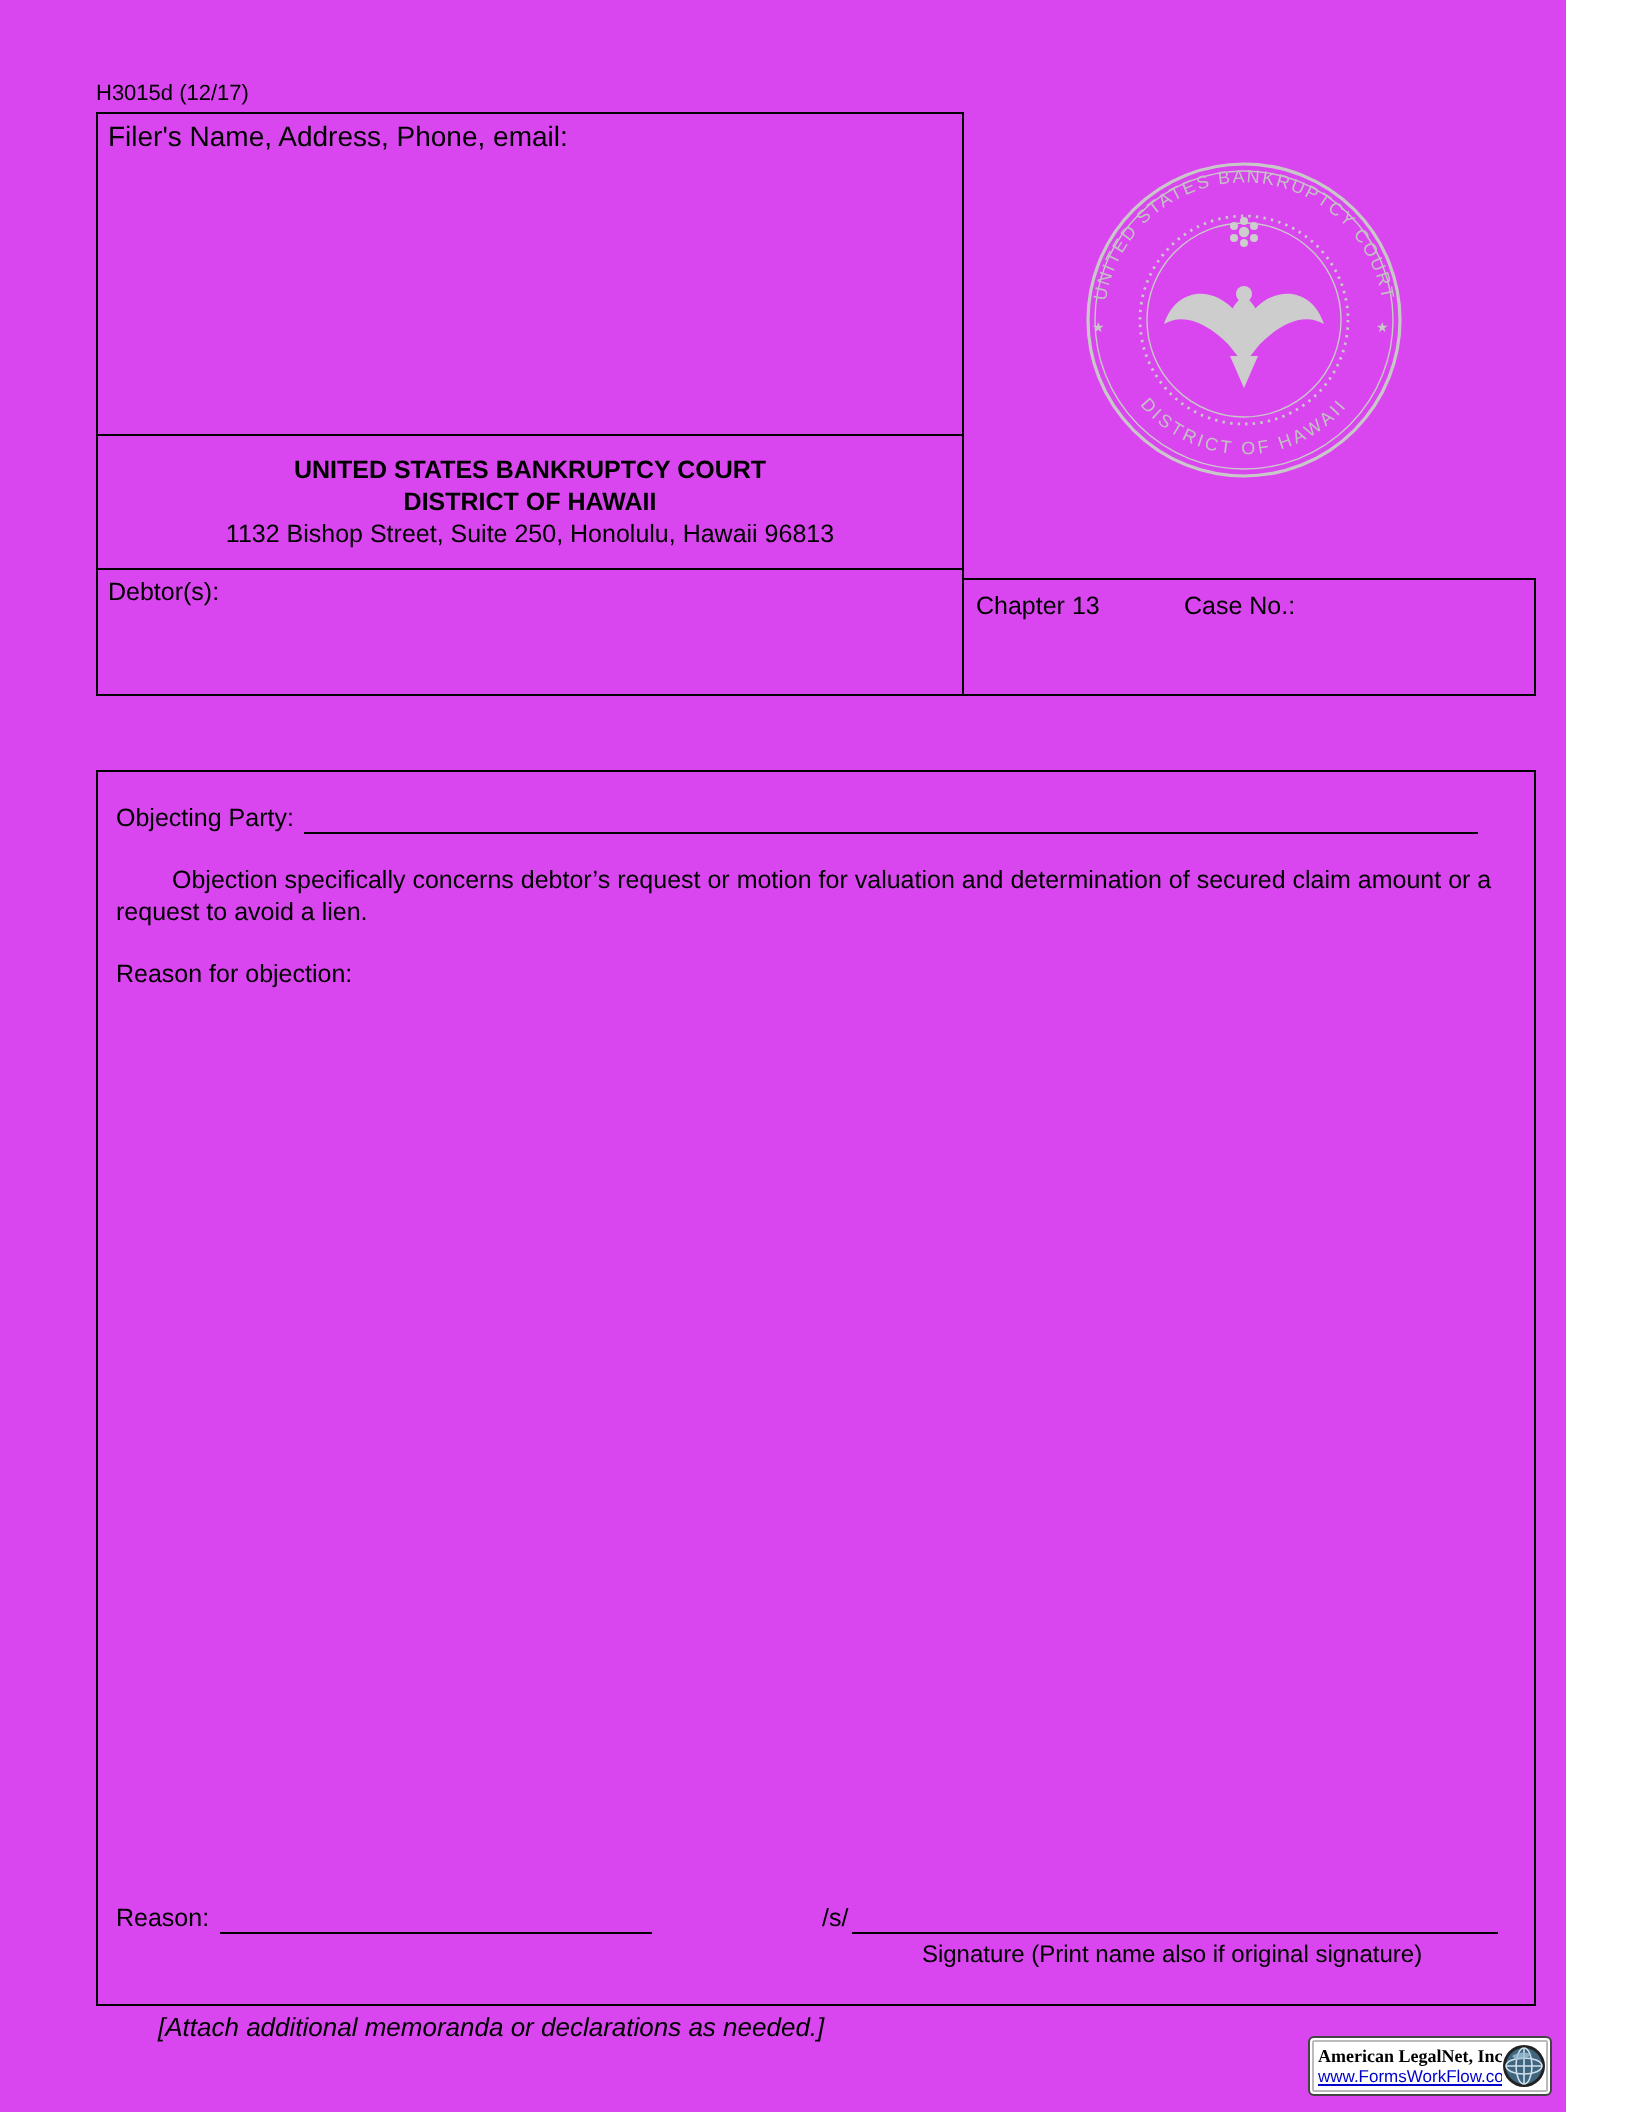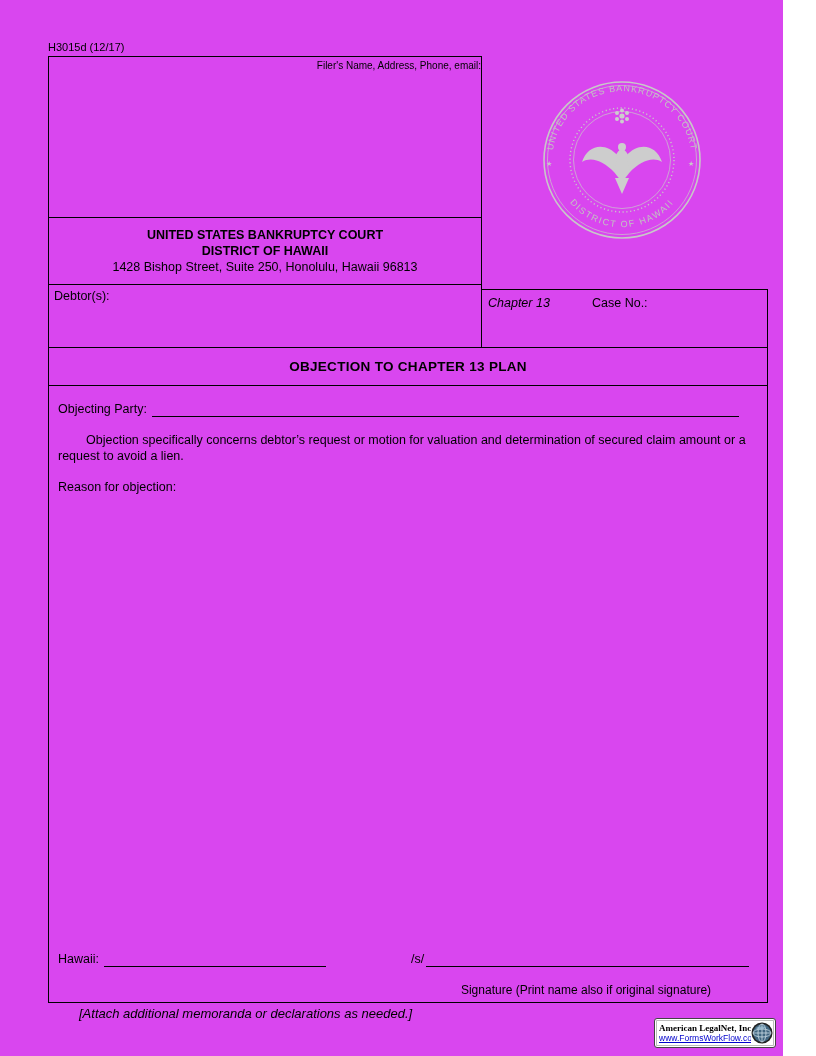--- a/index.html
+++ b/index.html
@@ -5,50 +5,50 @@
   html,body { margin:0; padding:0; background:#ffffff; }
   .page {
     position:relative; width:783px; height:1056px; background:#d946ef;
     font-family:"Liberation Sans", sans-serif; color:#000; overflow:hidden;
   }
   .box { position:absolute; border:1px solid #000; box-sizing:border-box; background:transparent; }
 
   .form-number { position:absolute; left:48px; top:41px; font-size:11px; }
 
   .filer-box  { left:48px; top:56px;  width:434px; height:162px; }
-  .small-label{ font-size:10px; padding:3px 0 0 5px;text-align:right; }
+  .small-label{ font-size:14px; padding:3px 0 0 5px; }
 
   .court-box  { left:48px; top:217px; width:434px; height:68px; text-align:center; padding-top:9px; }
   .court-line { font-size:12.5px; line-height:16px; }
   .bold { font-weight:bold; }
 
   .debtor-box { left:48px; top:284px; width:434px; height:64px; font-size:12.5px; padding:4px 0 0 5px; }
 
   .case-box   { left:481px; top:289px; width:287px; height:59px; font-size:12.5px; }
   .case-row   { display:flex; padding:6px 0 0 6px; }
-  .chapter    { width:104px;font-style:italic; }
+  .chapter    { width:104px; }
 
   .title-box  { left:48px; top:347px; width:720px; height:39px; display:flex; align-items:center; justify-content:center; }
   .title-text { font-weight:bold; font-size:13.5px; letter-spacing:0.3px; }
 
   .main-box   { left:48px; top:385px; width:720px; height:618px; font-size:12.5px; }
 
   .fill-row { position:absolute; display:flex; align-items:flex-end; line-height:15px;text-align:center; }
   .fill-row .blank { flex:1; border-bottom:1px solid #000; height:13px; margin-left:5px; }
 
   .objecting-row { top:16px; left:9px; right:28px; }
   .objection-para { position:absolute; top:46px; left:9px; right:12px; text-indent:28px; line-height:16px; }
   .reason-label { position:absolute; top:94px; left:9px; }
   .reason-area  { position:absolute; top:118px; left:9px; right:9px; bottom:70px; }
 
   .dated-row { top:566px; left:9px; width:268px; }
   .sig-block { position:absolute; top:566px; left:362px; width:338px; }
   .sig-row   { display:flex; align-items:flex-end; line-height:15px; }
   .sig-row .blank { flex:1; border-bottom:1px solid #000; height:13px; margin-left:2px; }
-  .sig-caption { margin-top:16px; text-align:center; font-size:12px; padding-left:12px; }
+  .sig-caption { margin-top:3px; text-align:center; font-size:12px; padding-left:12px; }
 
   .footnote { position:absolute; left:45px; top:1006px; font-size:13px; font-style:italic;margin-left:34px; }
 
   .seal { position:absolute; left:540px; top:78px; width:164px; height:164px; }
   .seal-text { font-family:"Liberation Sans", sans-serif; }
 
   .badge {
     position:absolute; left:654px; top:1018px; width:122px; height:30px;
     border:1px solid #444; border-radius:3px; box-shadow:0 0 0 1px #fff inset, 0 0 0 2px #bbb inset;
     display:flex; align-items:center; padding:2px 2px 2px 4px; box-sizing:border-box; background:#fff;
@@ -65,21 +65,21 @@
 
   <div class="form-number">H3015d (12/17)</div>
 
   <div class="box filer-box">
     <div class="small-label">Filer's Name, Address, Phone, email:</div>
   </div>
 
   <div class="box court-box">
     <div class="court-line bold">UNITED STATES BANKRUPTCY COURT</div>
     <div class="court-line bold">DISTRICT OF HAWAII</div>
-    <div class="court-line">1428 Bishop Street, Suite 250, Honolulu, Hawaii 96813</div>
+    <div class="court-line">1132 Bishop Street, Suite 250, Honolulu, Hawaii 96813</div>
   </div>
 
   <div class="box debtor-box">
     <span>Debtor(s):</span>
   </div>
 
   <div class="box case-box">
     <div class="case-row">
       <span class="chapter">Chapter 13</span>
       <span>Case No.:</span>
@@ -116,39 +116,36 @@
     </g>
     <g fill="#cdcdcd">
       <circle cx="82" cy="69" r="4"></circle>
       <path d="M82,70 C76,74 72,82 74,94 L82,104 L90,94 C92,82 88,74 82,70 Z"></path>
       <path d="M78,78 C66,64 48,66 42,84 C52,78 64,84 74,94 Z"></path>
       <path d="M86,78 C98,64 116,66 122,84 C112,78 100,84 90,94 Z"></path>
       <path d="M75,100 L82,116 L89,100 Z"></path>
     </g>
   </svg>
 
-  <div class="box title-box">
-    <span class="title-text">OBJECTION TO CHAPTER 13 PLAN</span>
-  </div>
 
   <div class="box main-box">
 
     <div class="fill-row objecting-row">
       <span>Objecting Party:</span>
       <span class="blank"></span>
     </div>
 
     <div class="objection-para">Objection specifically concerns debtor’s request or motion for valuation and determination of secured claim amount or a request to avoid a lien.</div>
 
     <div class="reason-label">Reason for objection:</div>
 
     <div class="reason-area"></div>
 
     <div class="fill-row dated-row">
-      <span>Hawaii:</span>
+      <span>Reason:</span>
       <span class="blank"></span>
     </div>
 
     <div class="sig-block">
       <div class="sig-row">
         <span>/s/</span>
         <span class="blank"></span>
       </div>
       <div class="sig-caption">Signature (Print name also if original signature)</div>
     </div>

